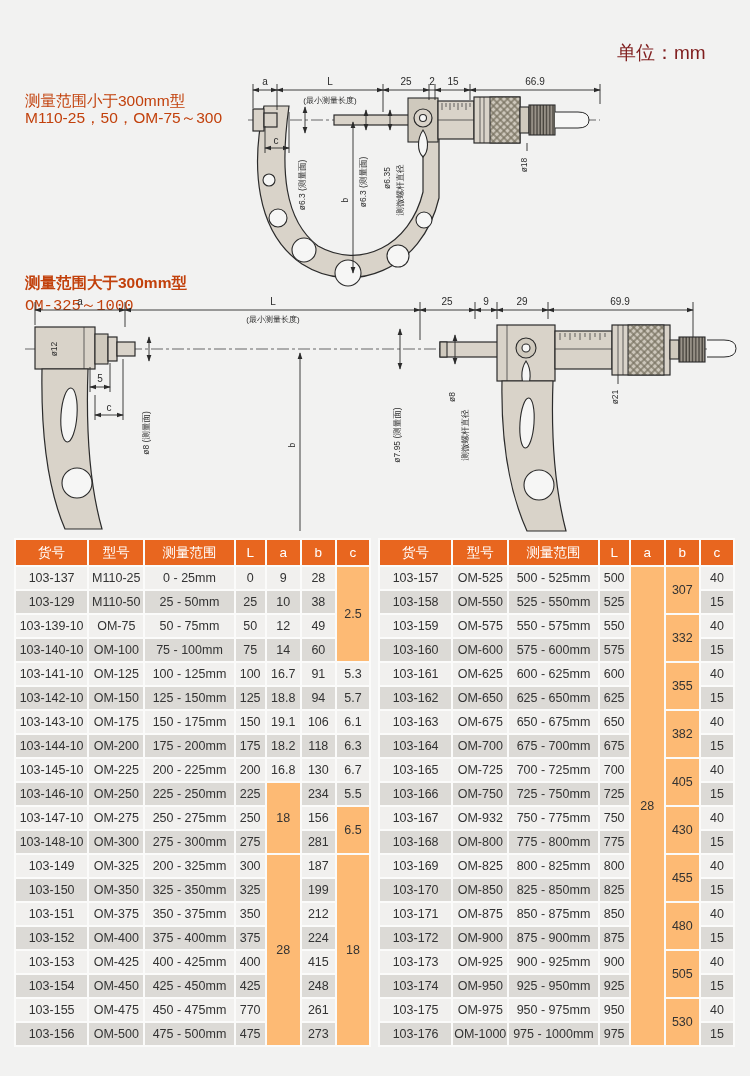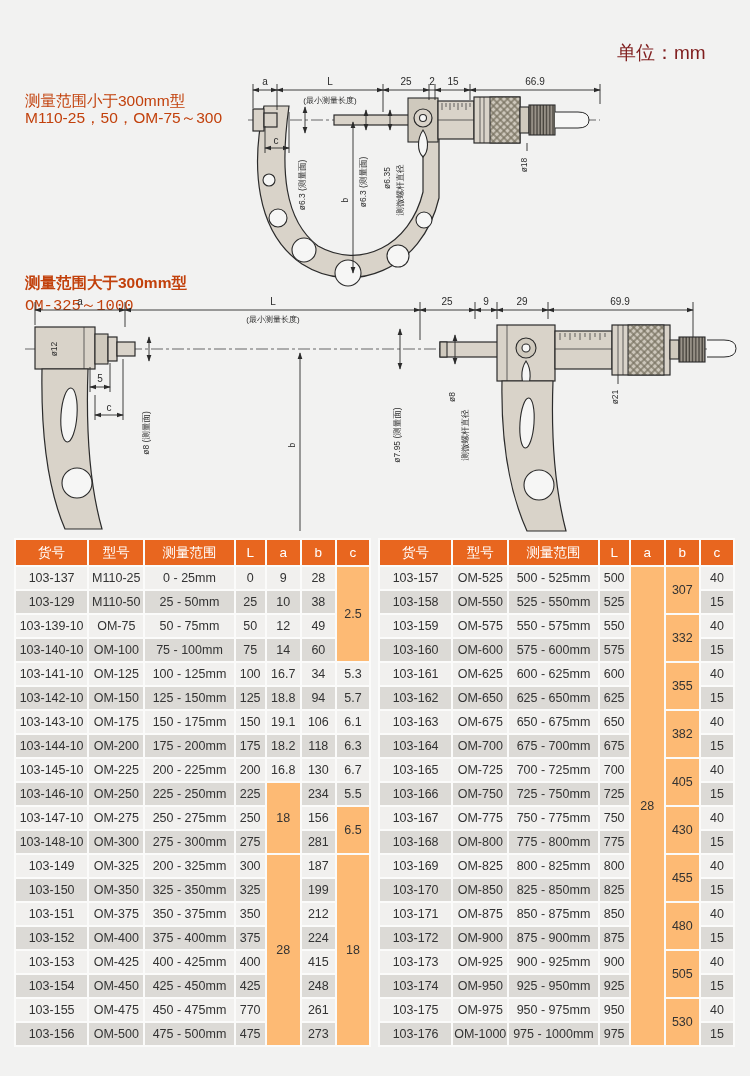--- a/index.html
+++ b/index.html
@@ -309,21 +309,21 @@
           <td>75</td>
           <td>14</td>
           <td>60</td>
         </tr>
         <tr class="row-light">
           <td>103-141-10</td>
           <td>OM-125</td>
           <td>100 - 125mm</td>
           <td>100</td>
           <td>16.7</td>
-          <td>34</td>
+          <td>91</td>
           <td>5.3</td>
         </tr>
         <tr class="row-dark">
           <td>103-142-10</td>
           <td>OM-150</td>
           <td>125 - 150mm</td>
           <td>125</td>
           <td>18.8</td>
           <td>94</td>
           <td>5.7</td>
@@ -532,21 +532,21 @@
         </tr>
         <tr class="row-dark">
           <td>103-166</td>
           <td>OM-750</td>
           <td>725 - 750mm</td>
           <td>725</td>
           <td>15</td>
         </tr>
         <tr class="row-light">
           <td>103-167</td>
-          <td>OM-775</td>
+          <td>OM-932</td>
           <td>750 - 775mm</td>
           <td>750</td>
           <td rowspan="2" class="merged">430</td>
           <td>40</td>
         </tr>
         <tr class="row-dark">
           <td>103-168</td>
           <td>OM-800</td>
           <td>775 - 800mm</td>
           <td>775</td>

